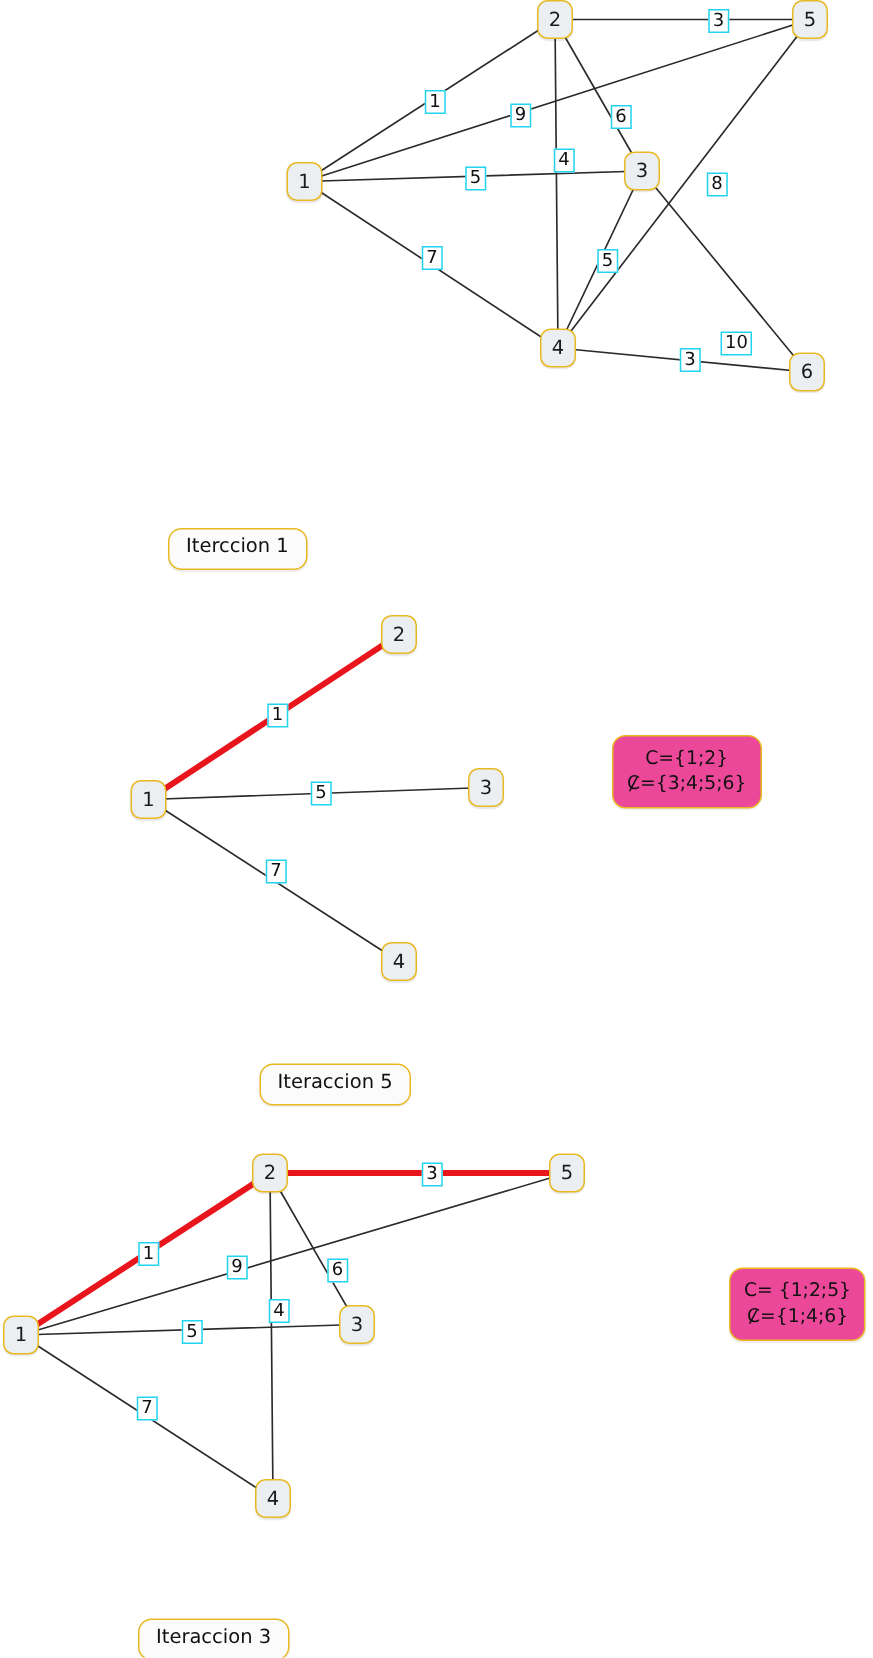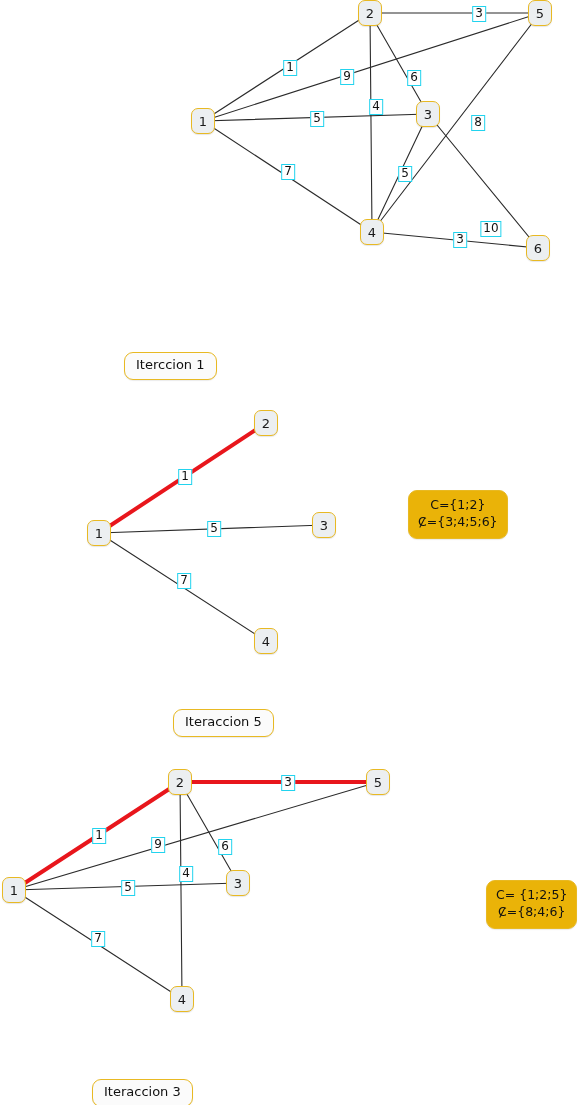--- a/index.html
+++ b/index.html
@@ -73,21 +73,21 @@
     color: #111;
     line-height: 1.15;
     box-shadow: 0 1px 1px rgba(0,0,0,0.08);
     font-family: "DejaVu Sans", sans-serif;
     white-space: nowrap;
   }
   
   .setbox {
     position: absolute;
     box-sizing: border-box;
-    background: #eab308;
+    background: #ec4899;
     border: 1.5px solid #e8b923;
     border-radius: 9px;
     padding: 6px 9px 7px 9px;
     font-size: 12.5px;
     color: #111;
     line-height: 1.35;
     text-align: center;
     box-shadow: 0 1px 1px rgba(0,0,0,0.08);
     font-family: "DejaVu Sans", sans-serif;
     white-space: nowrap;
@@ -172,25 +172,25 @@
       <div class="elabel" style="left: 158px; top: 845px;">9</div>
       <div class="elabel" style="left: 128px; top: 888px;">5</div>
       <div class="elabel" style="left: 98px; top: 939px;">7</div>
       <div class="elabel" style="left: 225px; top: 847px;">6</div>
       <div class="elabel" style="left: 186px; top: 874px;">4</div>
       <div class="node" style="left: 14px; top: 890px;">1</div>
       <div class="node" style="left: 180px; top: 782px;">2</div>
       <div class="node" style="left: 238px; top: 883px;">3</div>
       <div class="node" style="left: 182px; top: 999px;">4</div>
       <div class="node" style="left: 378px; top: 782px;">5</div>
-      <div class="chip" style="left: 124px; top: 352px; text-align: right;">Iterccion 1</div>
+      <div class="chip" style="left: 112px; top: 352px; text-align: right;">Iterccion 1</div>
       <div class="chip" style="left: 173px; top: 709px;">Iteraccion 5</div>
       <div class="chip" style="left: 92px; top: 1079px;">Iteraccion 3</div>
       <div class="setbox" style="left: 408px; top: 490px;">
         <span class="row">C={1;2}</span>
         <span class="row"><span class="cbar">C</span><span>={3;4;5;6}</span></span>
       </div>
-      <div class="setbox" style="left: 486px; top: 845px; margin-top: 35px;">
+      <div class="setbox" style="left: 486px; top: 845px;">
         <span class="row">C= {1;2;5}</span>
-        <span class="row"><span class="cbar">C</span><span>={8;4;6}</span></span>
+        <span class="row"><span class="cbar">C</span><span>={1;4;6}</span></span>
       </div>
     </div>
 </div>
 
 </body></html>

